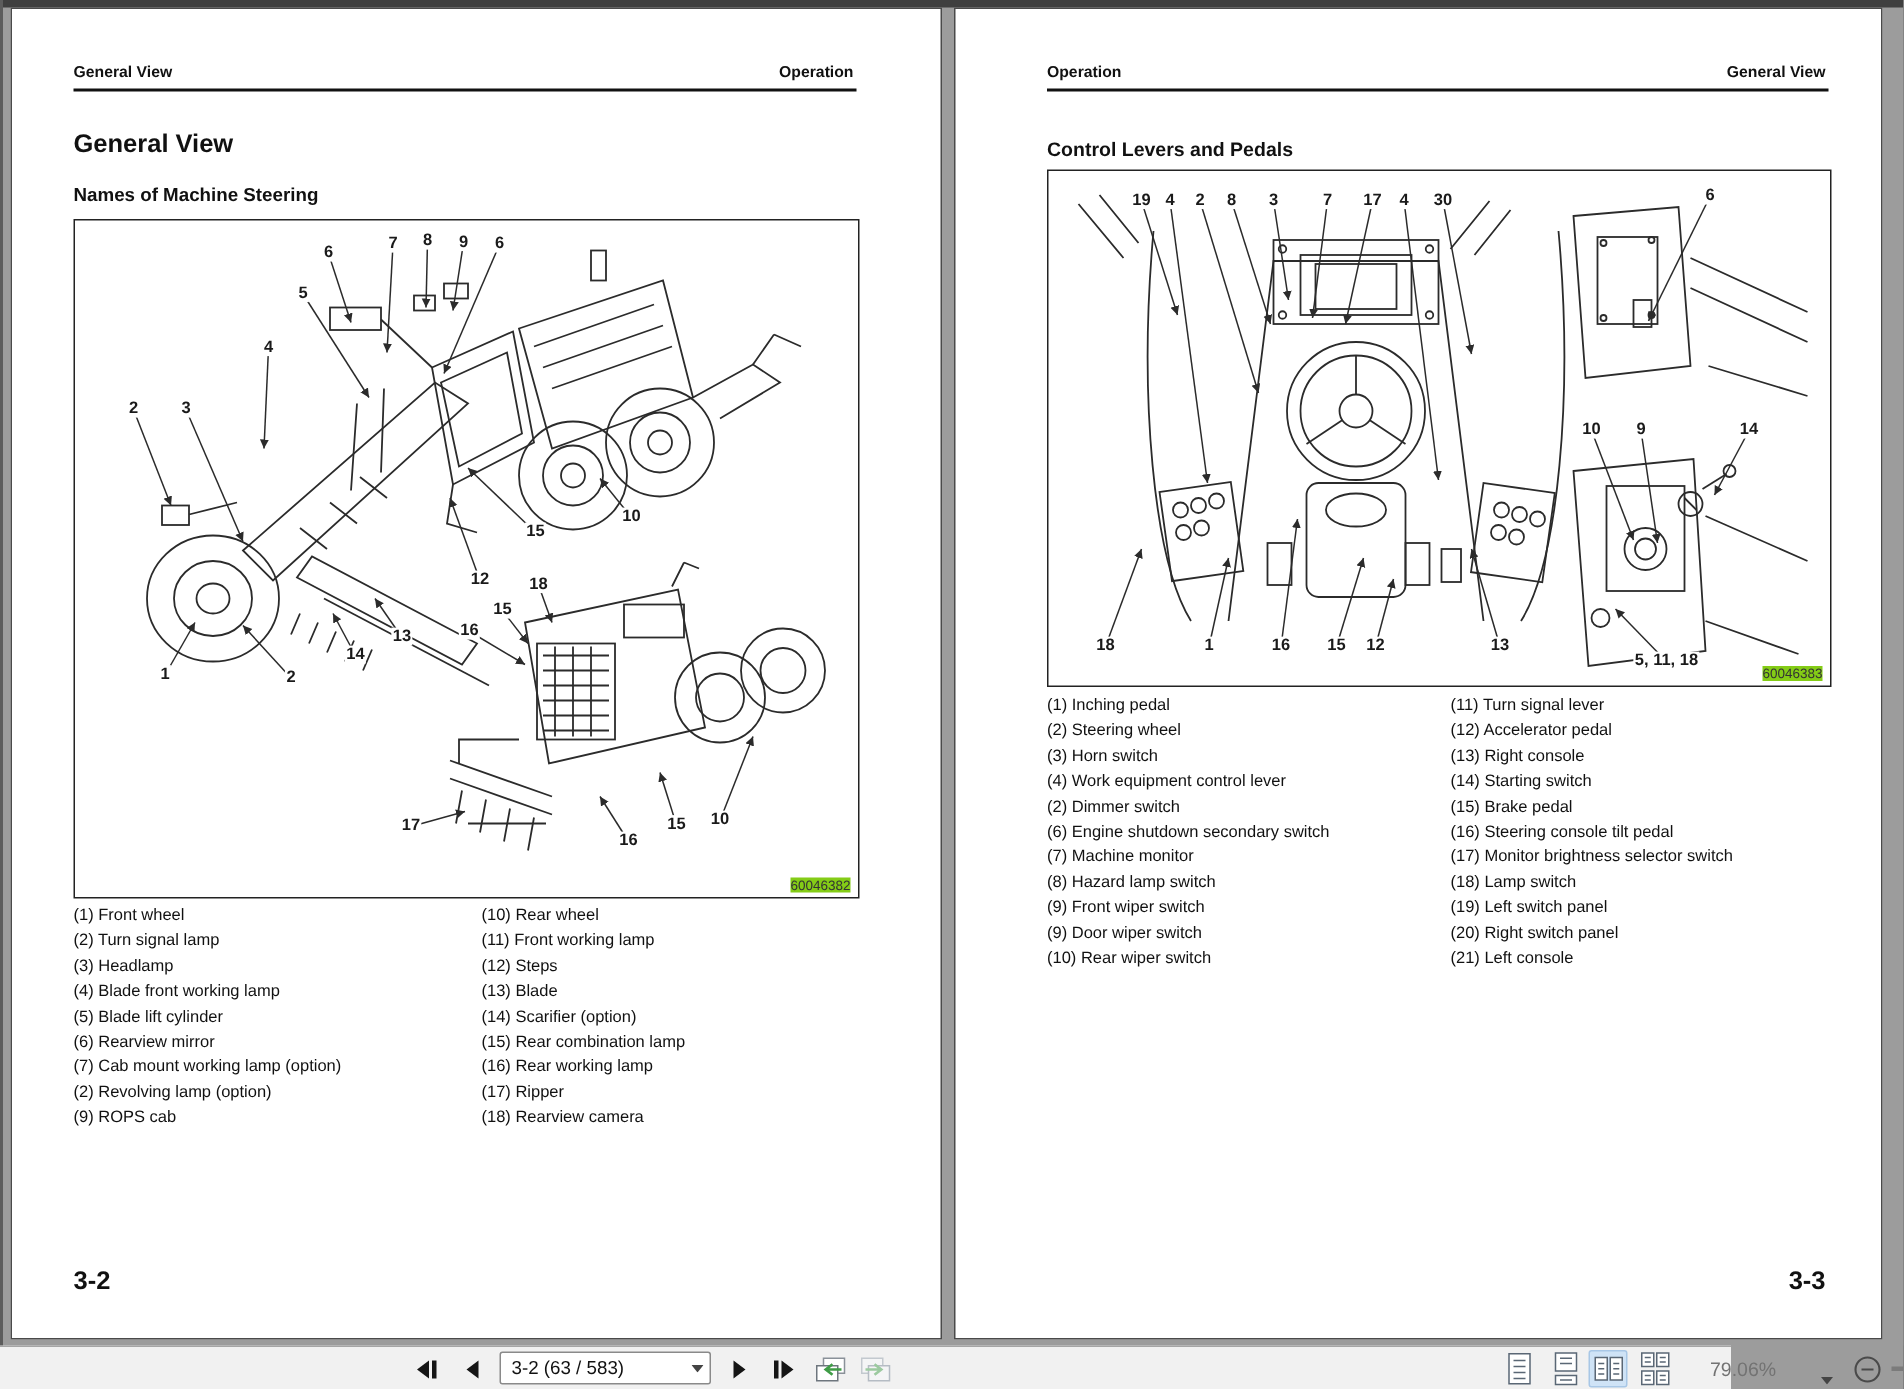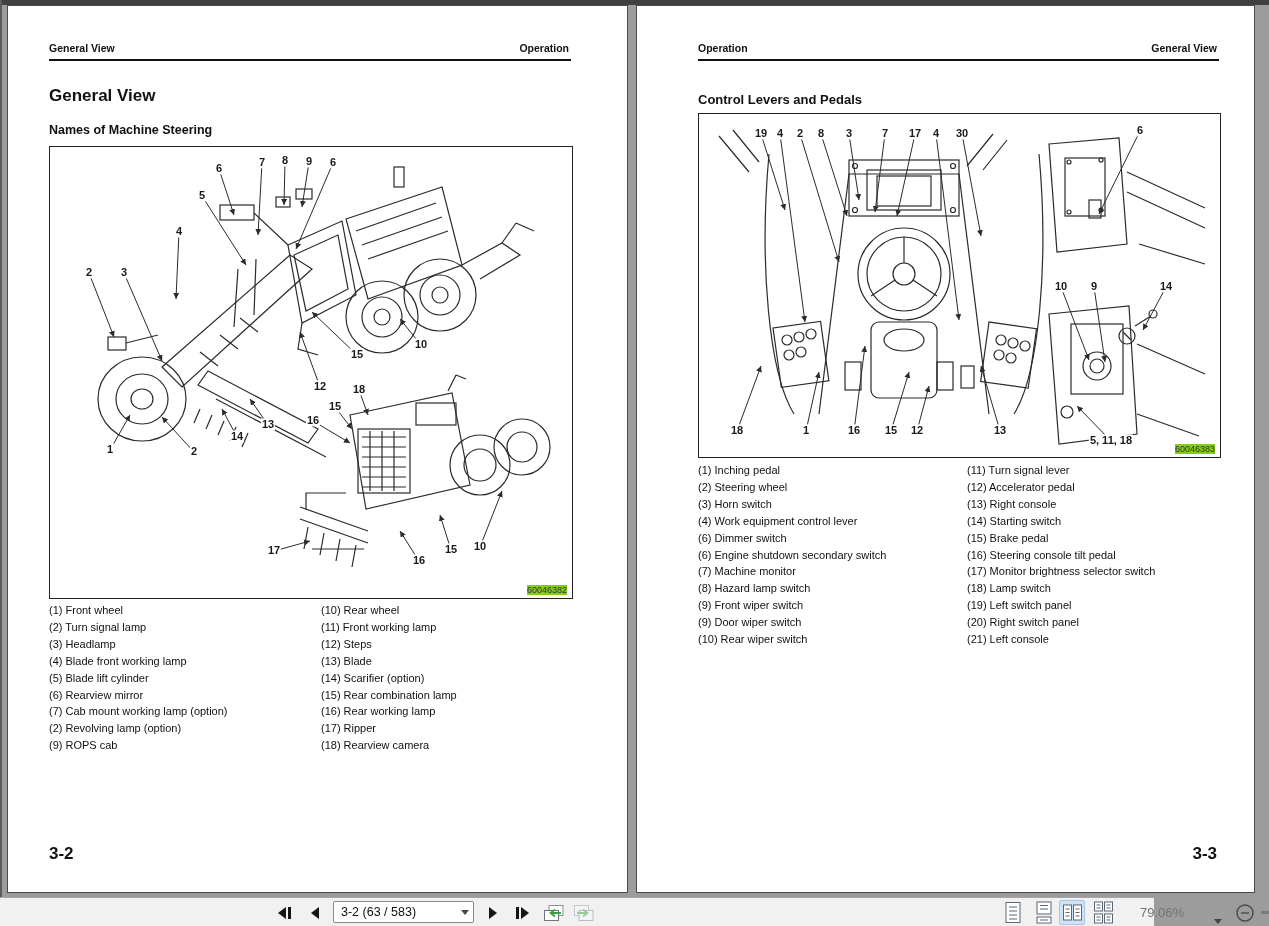--- a/index.html
+++ b/index.html
@@ -326,21 +326,21 @@
           <div class="callout" style="left: 395px; top: 173px;">9</div>
           <div class="callout" style="left: 467px; top: 173px;">14</div>
           <div class="callout" style="left: 412px; top: 327px;">5, 11, 18</div>
         </div>
 
       <div class="legend" id="right-col1" style="left:61px;top:456px;width:268px;">
           <div class="li">(1) Inching pedal</div>
           <div class="li">(2) Steering wheel</div>
           <div class="li">(3) Horn switch</div>
           <div class="li">(4) Work equipment control lever</div>
-          <div class="li">(6) Dimmer switch</div>
+          <div class="li">(2) Dimmer switch</div>
           <div class="li">(6) Engine shutdown secondary switch</div>
           <div class="li">(7) Machine monitor</div>
           <div class="li">(8) Hazard lamp switch</div>
           <div class="li">(9) Front wiper switch</div>
           <div class="li">(9) Door wiper switch</div>
           <div class="li">(10) Rear wiper switch</div>
         </div>
       <div class="legend" id="right-col2" style="left:330px;top:456px;width:252px;">
           <div class="li">(11) Turn signal lever</div>
           <div class="li">(12) Accelerator pedal</div>

